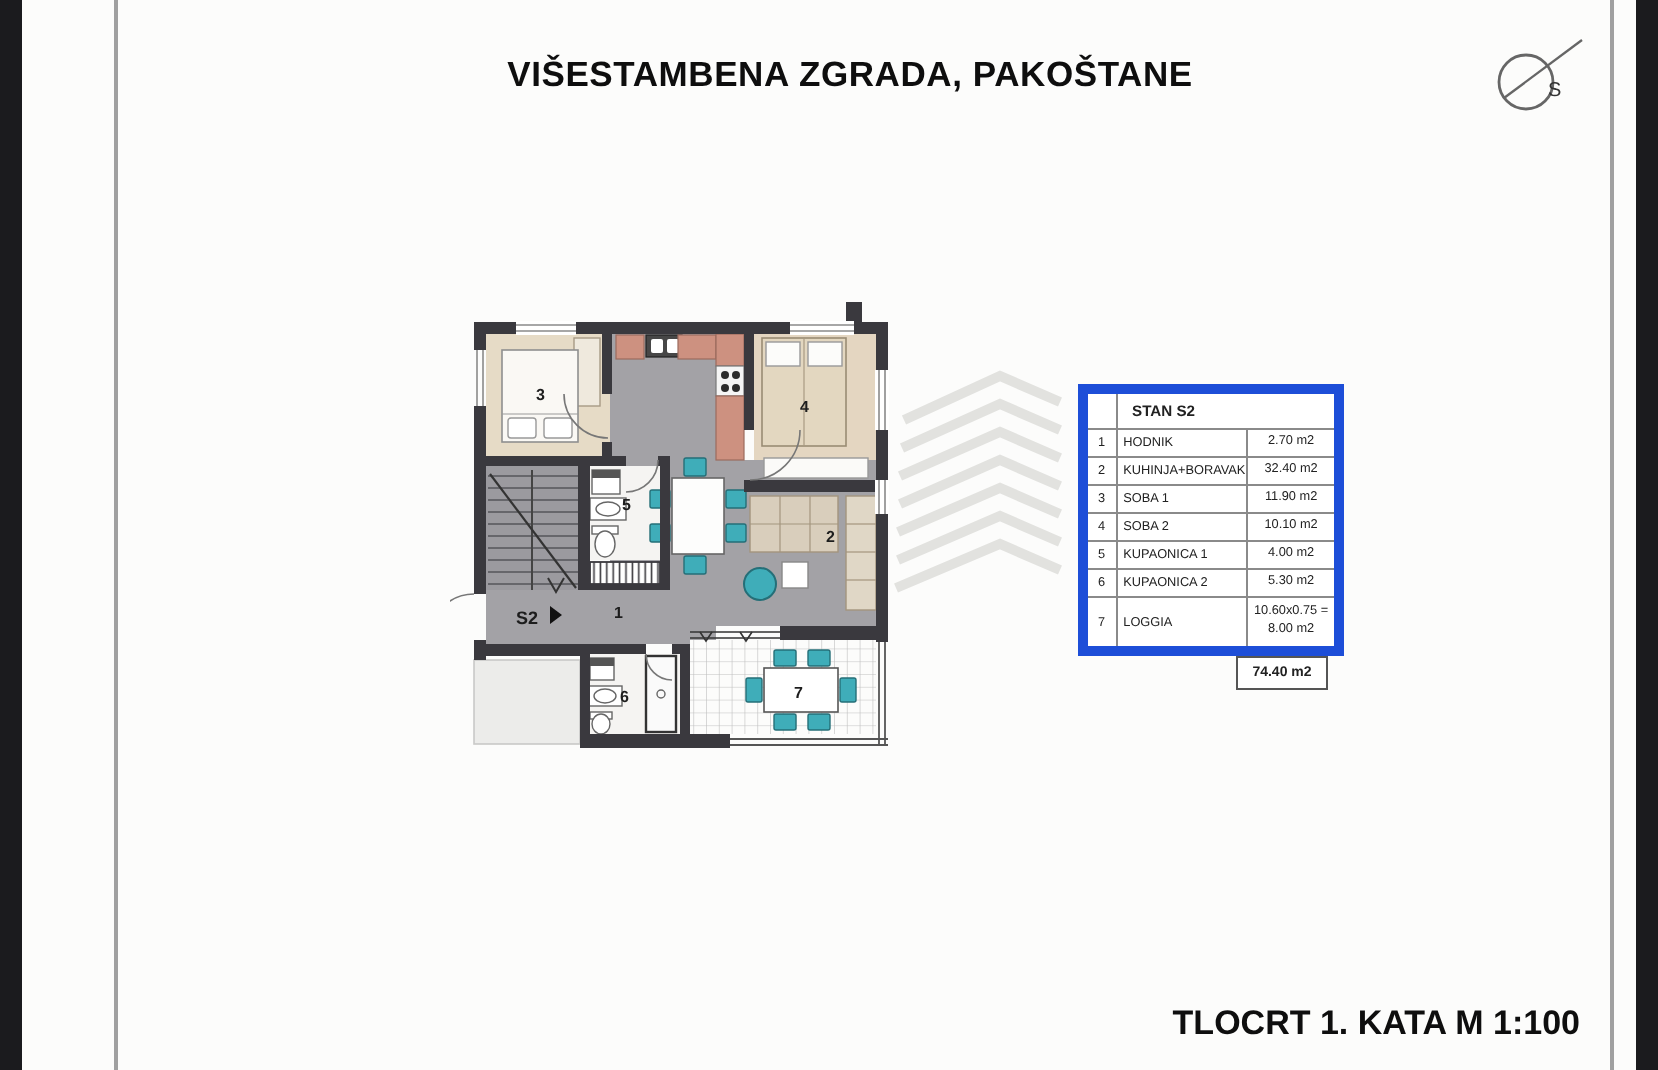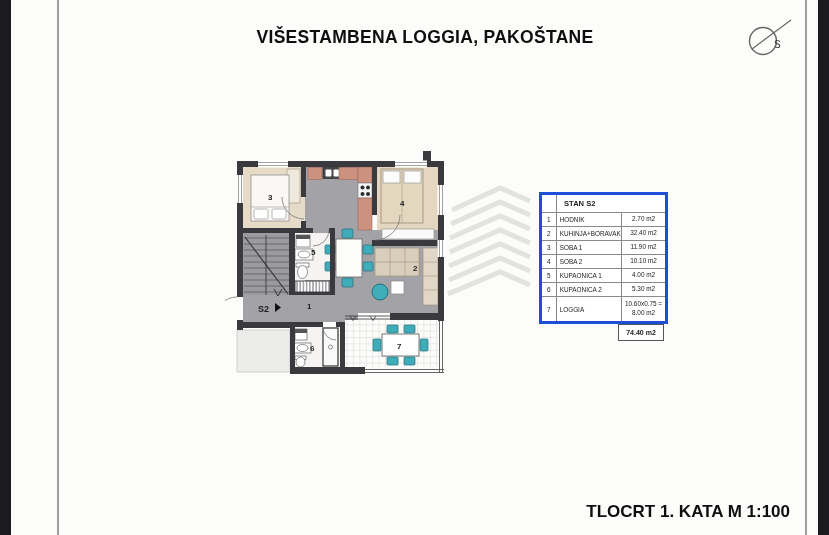--- a/index.html
+++ b/index.html
@@ -17,21 +17,21 @@
           font-size:17px;font-weight:bold;color:#0e0e0e;}
   .compass{position:absolute;left:735px;top:14px;}
   .plan{position:absolute;left:225px;top:145px;z-index:1;}
   
   .wm-text{position:absolute;left:288px;top:296px;z-index:5;pointer-events:none;
            font-size:50px;font-weight:bold;letter-spacing:0;
            color:rgba(236,236,233,0.5);-webkit-text-stroke:1.3px #d9d9d6;}
   .wm-logo{position:absolute;left:444px;top:184px;z-index:5;pointer-events:none;}
   
   .rtable{position:absolute;left:539px;top:192px;z-index:6;font-size:6.4px;color:#222;}
-  .rt-box{border:3px solid #1d4ed8;background:#fff;width:123px;}
+  .rt-box{border:5px solid #1d4ed8;background:#fff;width:123px;}
   .rt-head{display:flex;height:17px;align-items:center;}
   .rt-head .hc-num{width:14px;height:100%;border-right:1px solid #8a8a8a;}
   .rt-head .hc-title{flex:1;padding-left:7px;font-size:7.6px;font-weight:bold;}
   .rt-row{display:flex;border-top:1px solid #8a8a8a;height:13px;align-items:center;}
   .rt-row.tall{height:24px;}
   .c-num{width:14px;align-self:stretch;display:flex;align-items:center;justify-content:center;
          border-right:1px solid #8a8a8a;}
   .c-name{width:63px;align-self:stretch;display:flex;align-items:center;
           border-right:1px solid #8a8a8a;padding-left:3px;}
   .c-area{width:44px;text-align:center;white-space:pre-line;line-height:1.35;}
@@ -43,21 +43,21 @@
 </head>
 <body>
 
 <div id="page">
 
   <div class="bar bar-left"></div>
   <div class="bar bar-right"></div>
   <div class="vline vline-left"></div>
   <div class="vline vline-right"></div>
 
-  <div class="title">VIŠESTAMBENA LOGGIA, PAKOŠTANE</div>
+  <div class="title">VIŠESTAMBENA ZGRADA, PAKOŠTANE</div>
 
   <svg class="compass" width="62" height="50" viewBox="0 0 62 50">
     <circle cx="28" cy="27" r="13.5" fill="none" stroke="#666" stroke-width="1.4"></circle>
     <line x1="17" y1="35" x2="56" y2="6" stroke="#666" stroke-width="1.2"></line>
     <text x="39" y="34" font-size="10" fill="#333">S</text>
   </svg>
 
   <svg class="plan" width="245" height="235" viewBox="0 0 245 235">
     <defs>
       <pattern id="tiles" width="6.4" height="6.4" patternUnits="userSpaceOnUse">

